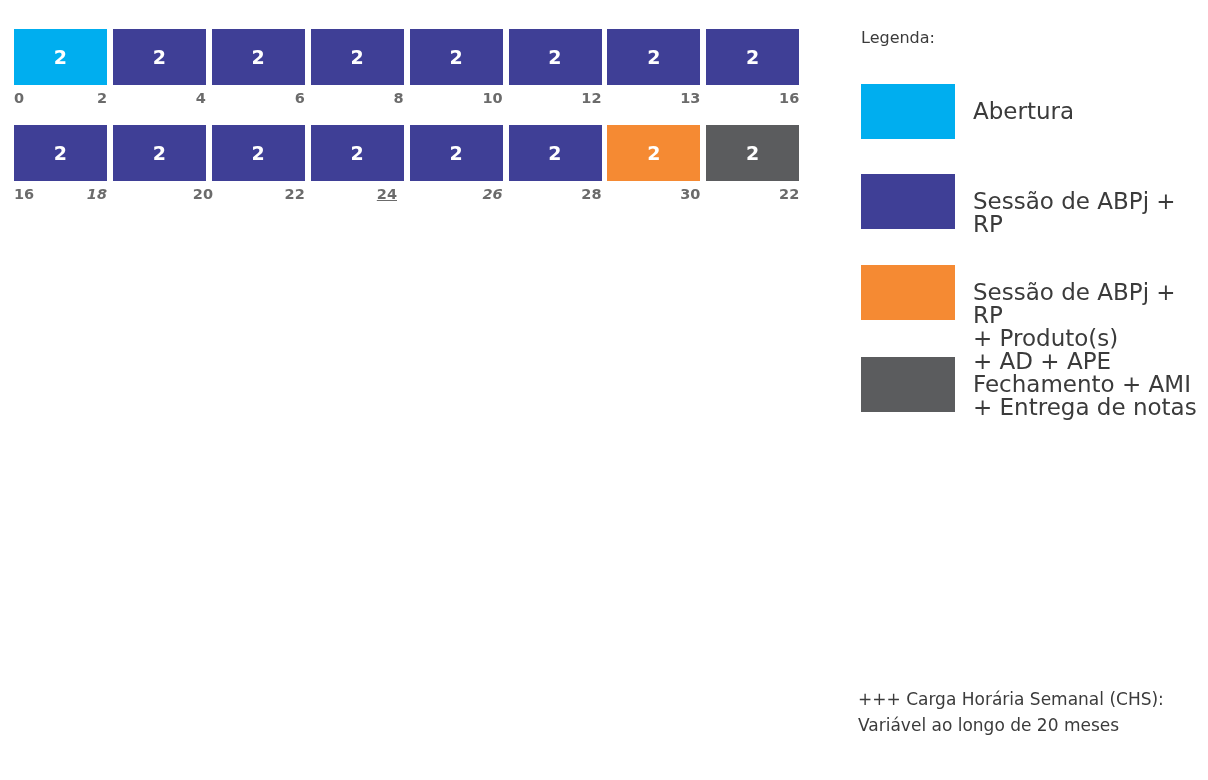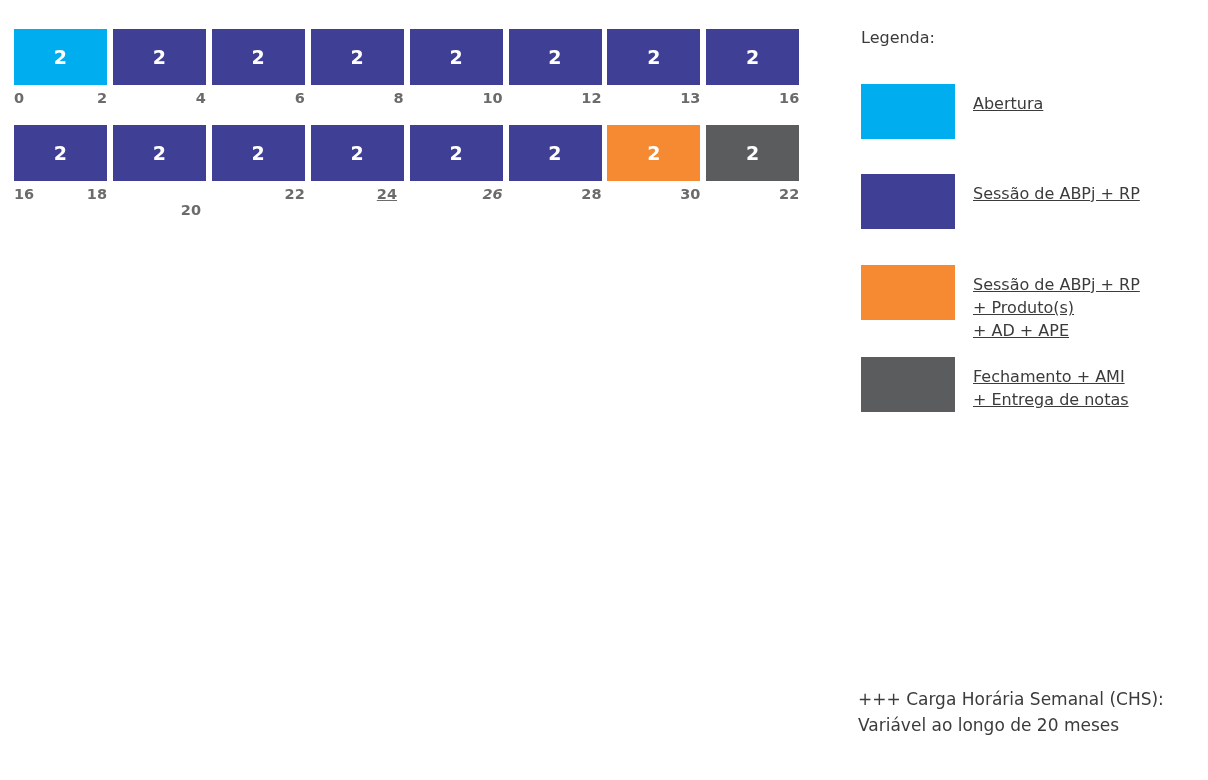--- a/index.html
+++ b/index.html
@@ -101,27 +101,26 @@
   .legend-swatch {
     position: absolute;
     left: 0;
     top: 0;
     width: 94px;
     height: 55px;
   }
   .legend-label {
     position: absolute;
     left: 112px;
-    top: 8px;
+    top: 16px;
     width: 235px;
-    font-size: 16px;
+    font-size: 23px;
     color: #3b3b3b;
     line-height: 23px;
     white-space: pre-line;
-    text-decoration: underline;
   }
 
   
   #footnote {
     position: absolute;
     left: 858px;
     top: 686px;
     width: 350px;
     font-size: 17px;
     line-height: 26px;
@@ -165,22 +164,22 @@
         <div class="bar" style="left: 98.9px; width: 93px; background: rgb(63, 63, 150);">2</div>
         <div class="bar" style="left: 197.8px; width: 93px; background: rgb(63, 63, 150);">2</div>
         <div class="bar" style="left: 296.7px; width: 93px; background: rgb(63, 63, 150);">2</div>
         <div class="bar" style="left: 395.6px; width: 93px; background: rgb(63, 63, 150);">2</div>
         <div class="bar" style="left: 494.5px; width: 93px; background: rgb(63, 63, 150);">2</div>
         <div class="bar" style="left: 593.4px; width: 93px; background: rgb(245, 138, 51);">2</div>
         <div class="bar" style="left: 692.3px; width: 93px; background: rgb(91, 92, 94);">2</div>
       </div>
     <div class="tick-track">
         <div class="tick tick-start" style="left: 0px;">16</div>
-        <div class="tick tick-end" style="left: 0px; width: 93px;">18</div>
-        <div class="tick tick-end" style="left: 94px; width: 93px; margin-top: 16px;">20</div>
+        <div class="tick tick-end" style="left: 0px; width: 93px; font-style: italic;">18</div>
+        <div class="tick tick-end" style="left: 106px; width: 93px;">20</div>
         <div class="tick tick-end" style="left: 197.8px; width: 93px;">22</div>
         <div class="tick tick-end" style="left: 290px; width: 93px; text-decoration: underline;">24</div>
         <div class="tick tick-end" style="left: 395.6px; width: 93px; font-style: italic;">26</div>
         <div class="tick tick-end" style="left: 494.5px; width: 93px;">28</div>
         <div class="tick tick-end" style="left: 593.4px; width: 93px;">30</div>
         <div class="tick tick-end" style="left: 692.3px; width: 93px;">22</div>
       </div>
   </div>
 
 </div>

